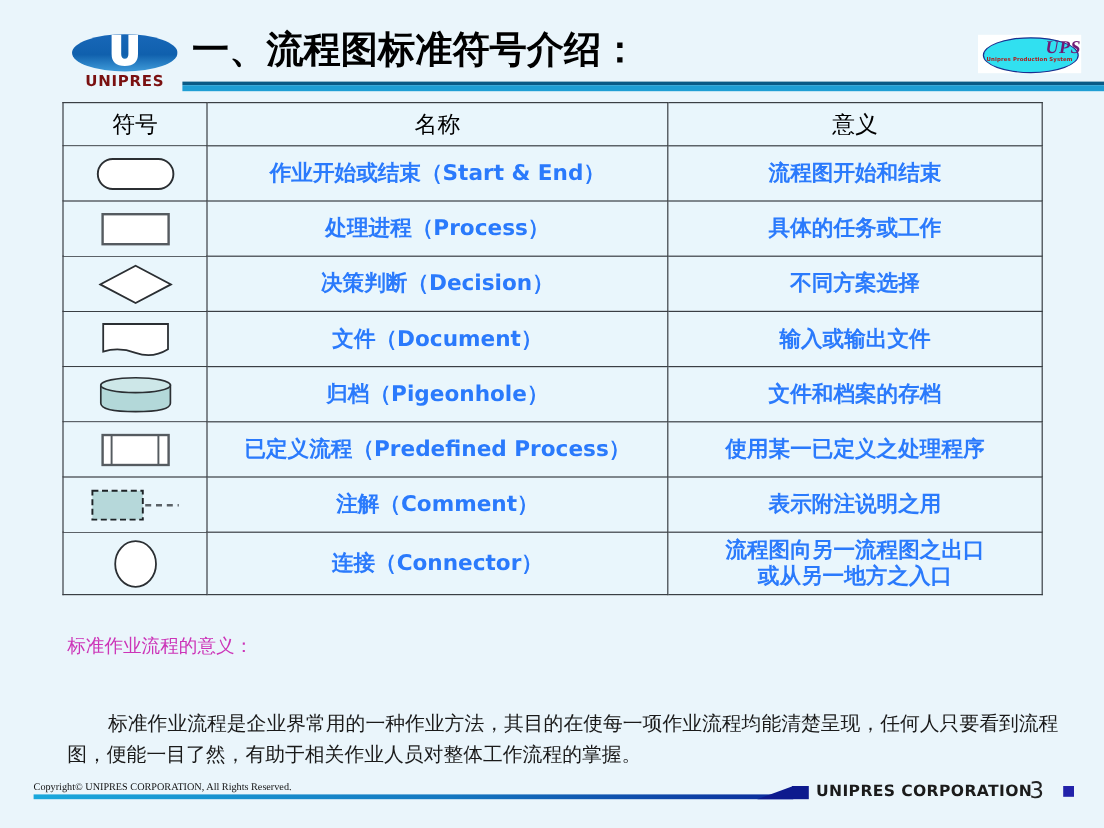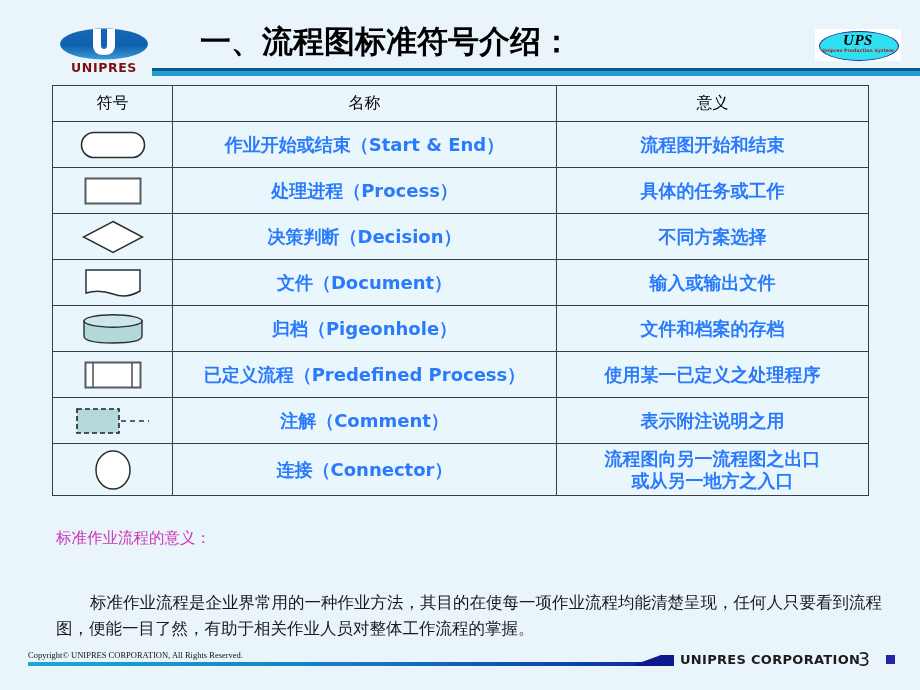--- a/index.html
+++ b/index.html
@@ -68,21 +68,20 @@
   .title {
     position: absolute;
     left: 160px;
     top: 21px;
     font-size: 31px;
     font-weight: bold;
     color: #000000;
     letter-spacing: 0px;
     white-space: nowrap;
     font-family: "DejaVu Sans", "Liberation Sans", sans-serif;
-    margin-left: 40px;
   }
   .title-rule-dark {
     position: absolute;
     left: 152px; top: 68px;
     width: 768px; height: 3px;
     background: #0a5a86;
   }
   .title-rule-light {
     position: absolute;
     left: 152px; top: 71px;
@@ -100,25 +99,25 @@
     left: 4px; top: 2px;
     width: 78px; height: 28px;
     border-radius: 50%;
     background: #31e0f0;
     border: 1px solid #1b2f8f;
   }
   .ups-text {
     position: absolute;
     left: 0; top: 3px;
     width: 86px;
-    text-align: center;
+    text-align: right;
     font-size: 15px;
     font-weight: bold;
     font-style: italic;
-    color: #000000;
+    color: #701a75;
     font-family: "Liberation Serif", serif;
     letter-spacing: 0.5px;
   }
   .ups-sub {
     position: absolute;
     left: 0; top: 19px;
     width: 86px;
     text-align: center;
     font-size: 4.5px;
     font-weight: bold;
@@ -145,21 +144,21 @@
     padding: 0;
     vertical-align: middle;
     text-align: center;
   }
   .col-sym  { width: 120px; }
   .col-name { width: 384px; }
   .col-mean { width: 312px; }
 
   .symtable th {
     height: 35px;
-    font-size: 16px;
+    font-size: 19px;
     font-weight: normal;
     color: #000000;
     font-family: "DejaVu Sans", sans-serif;
   }
   .cell-name, .cell-mean {
     font-size: 18px;
     color: #2a7afc;
     font-family: "DejaVu Sans", sans-serif;
     line-height: 1.22;
     padding: 3px 4px;

